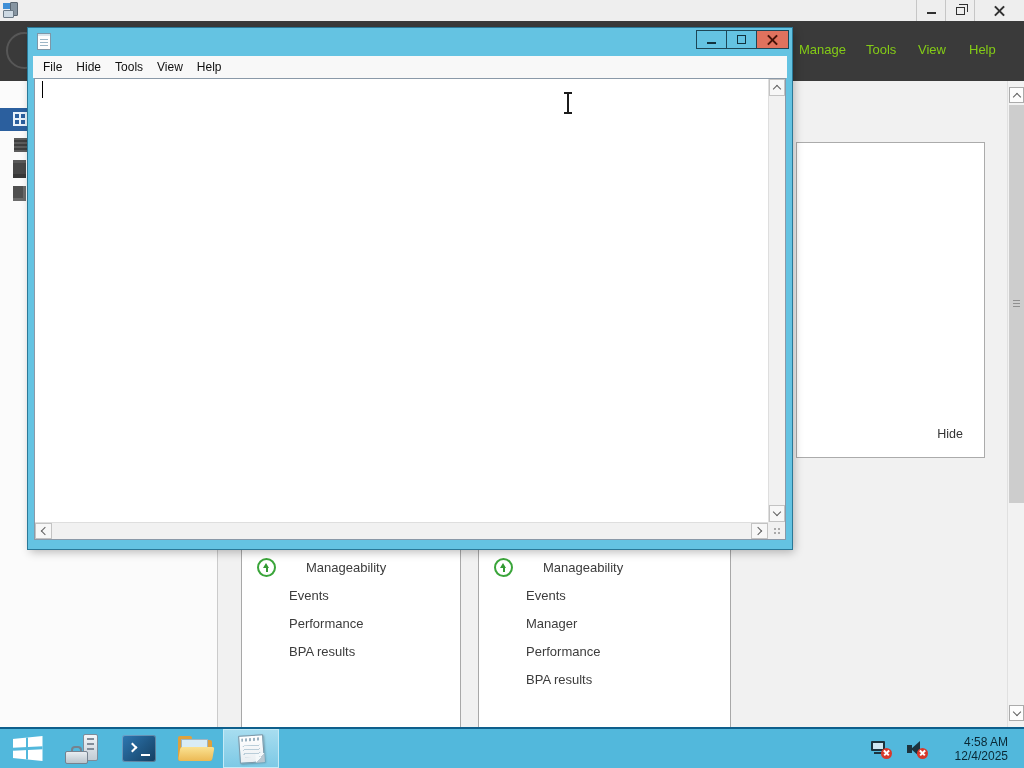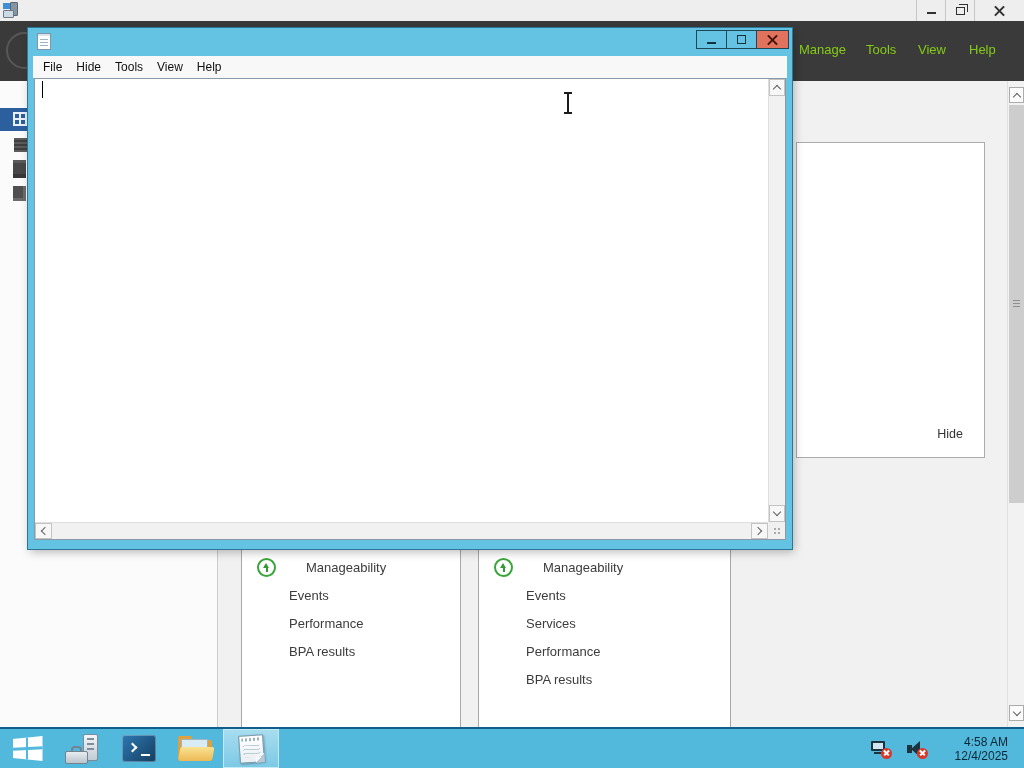--- a/index.html
+++ b/index.html
@@ -210,21 +210,21 @@
 
         <div class="tile tile-b">
           <div class="trow first">
             <span class="gicon"></span>
             <span class="tlabel">Manageability</span>
           </div>
           <div class="trow rest">
             <span class="tlabel">Events</span>
           </div>
           <div class="trow rest">
-            <span class="tlabel">Services</span>
+            <span class="tlabel">Manager</span>
           </div>
           <div class="trow rest">
             <span class="tlabel">Performance</span>
           </div>
           <div class="trow rest">
             <span class="tlabel">BPA results</span>
           </div>
         </div>
       </div>
 

